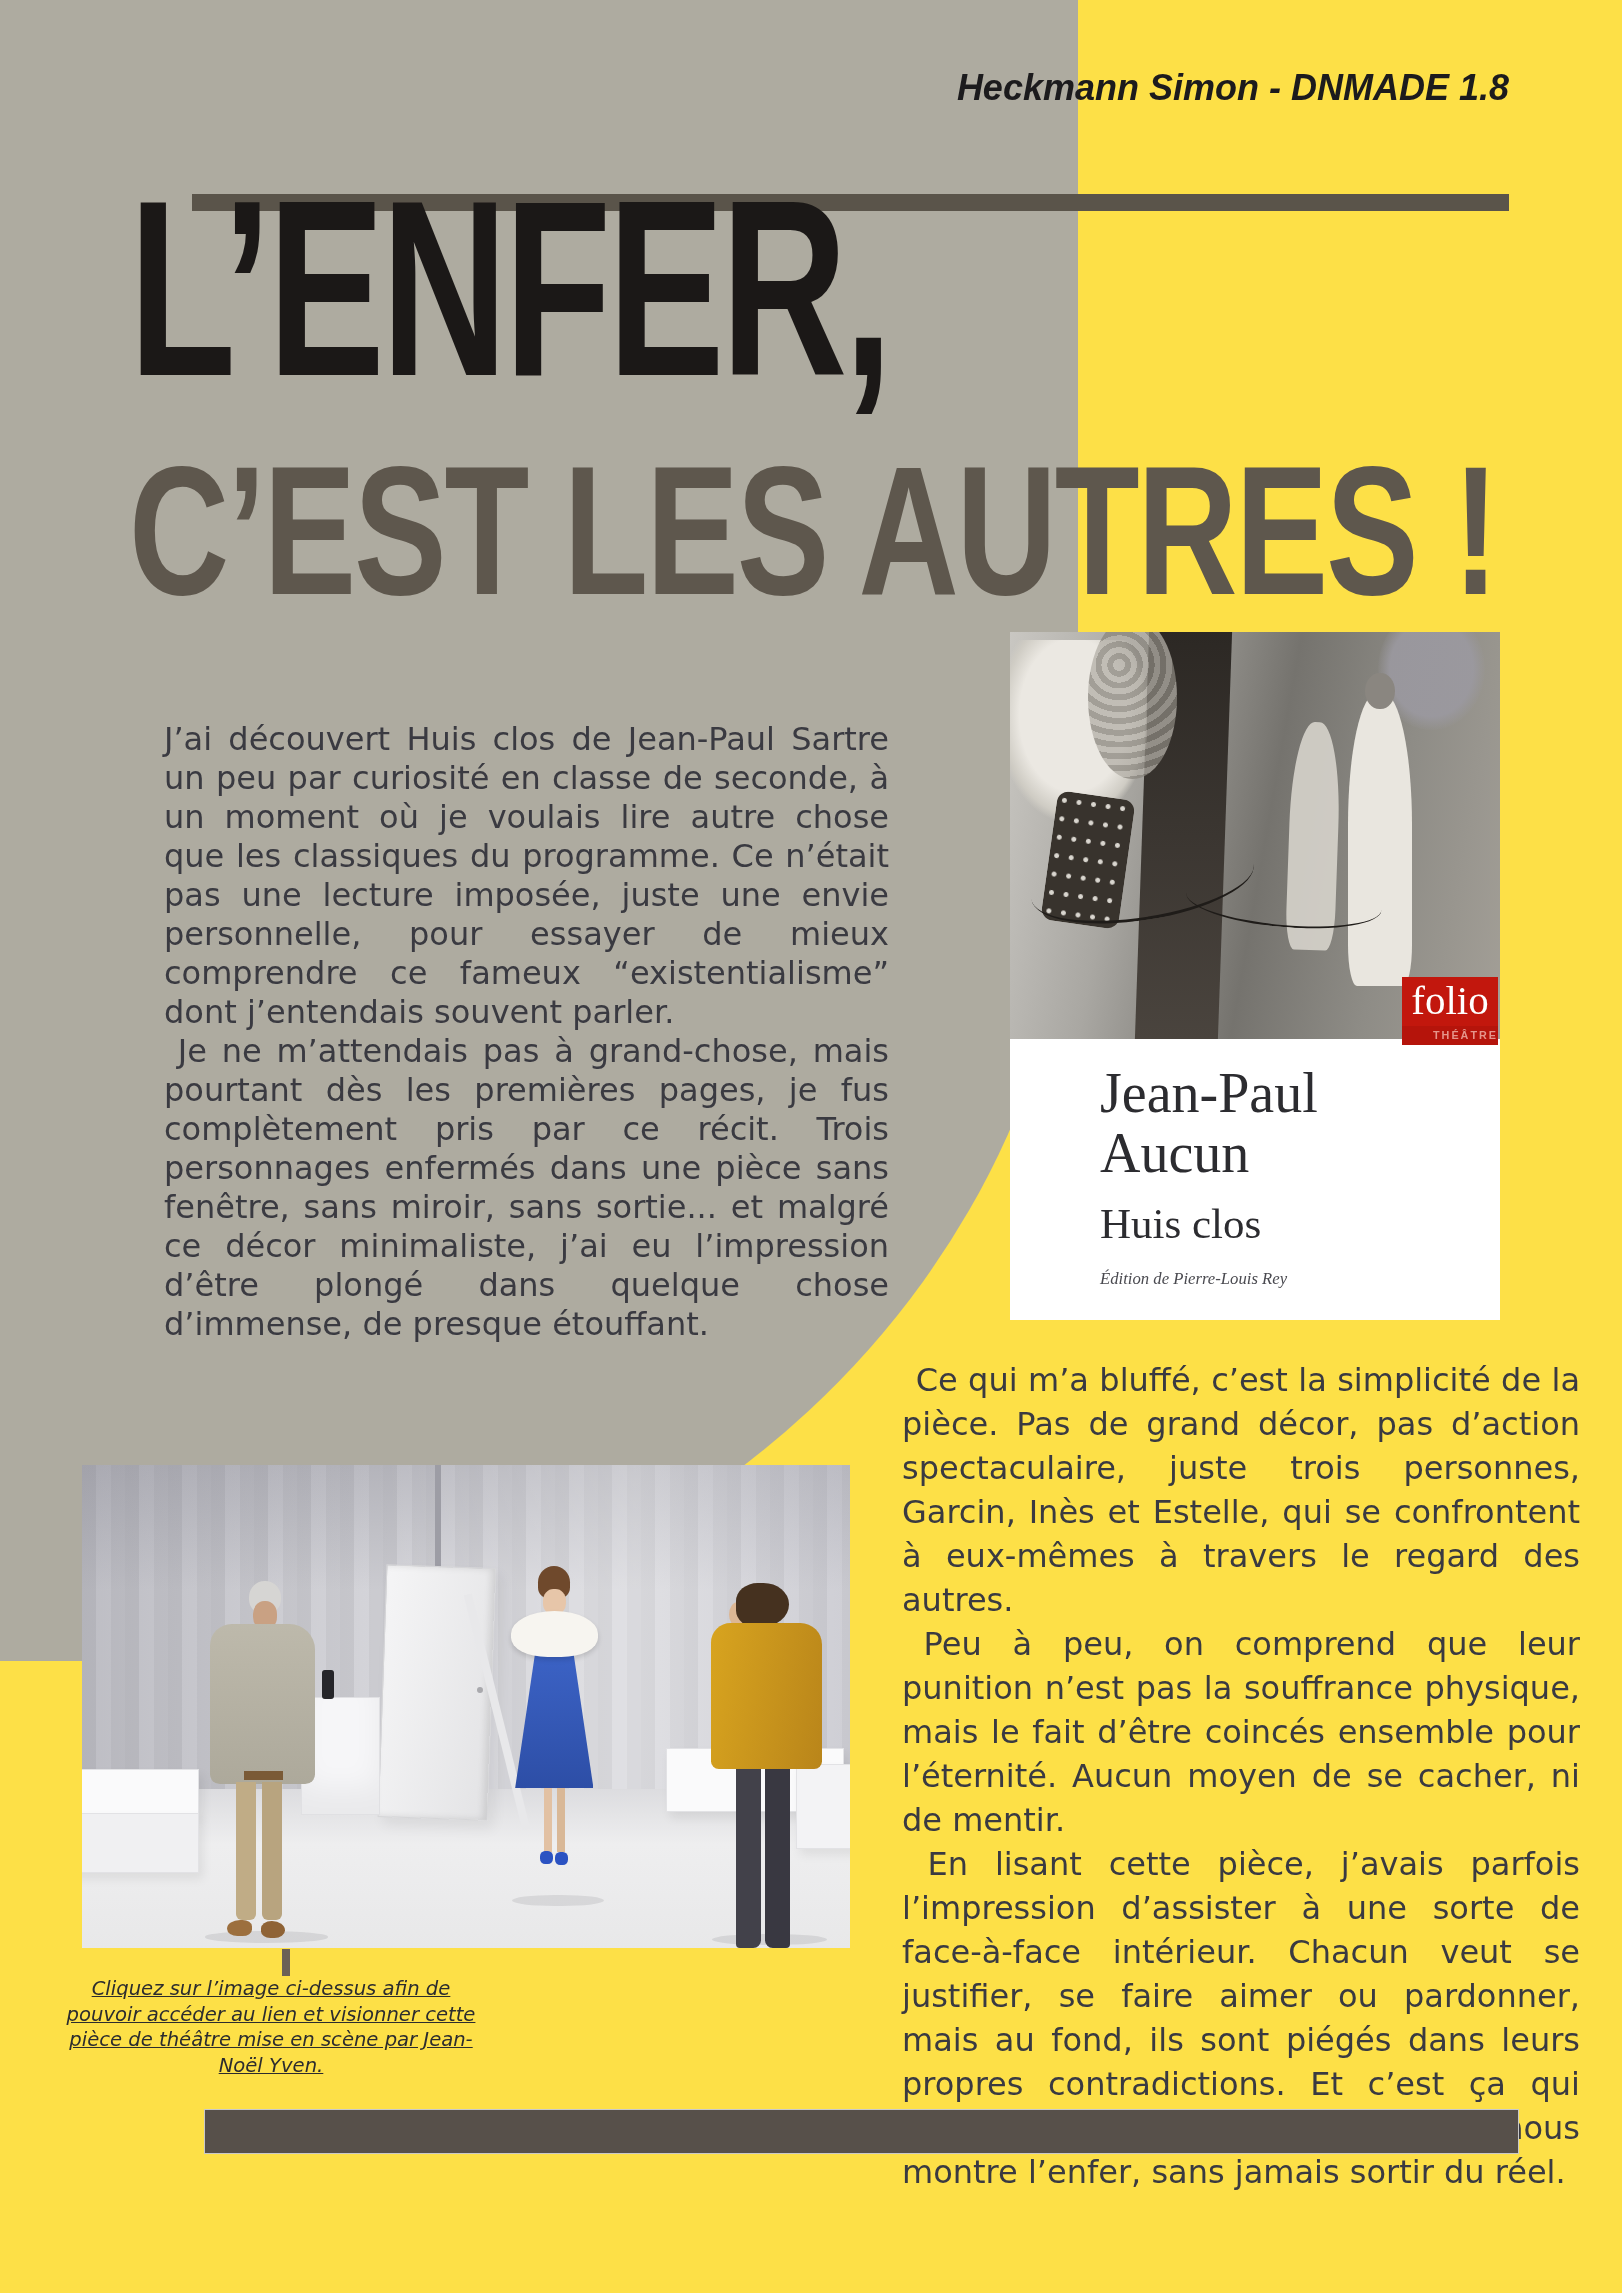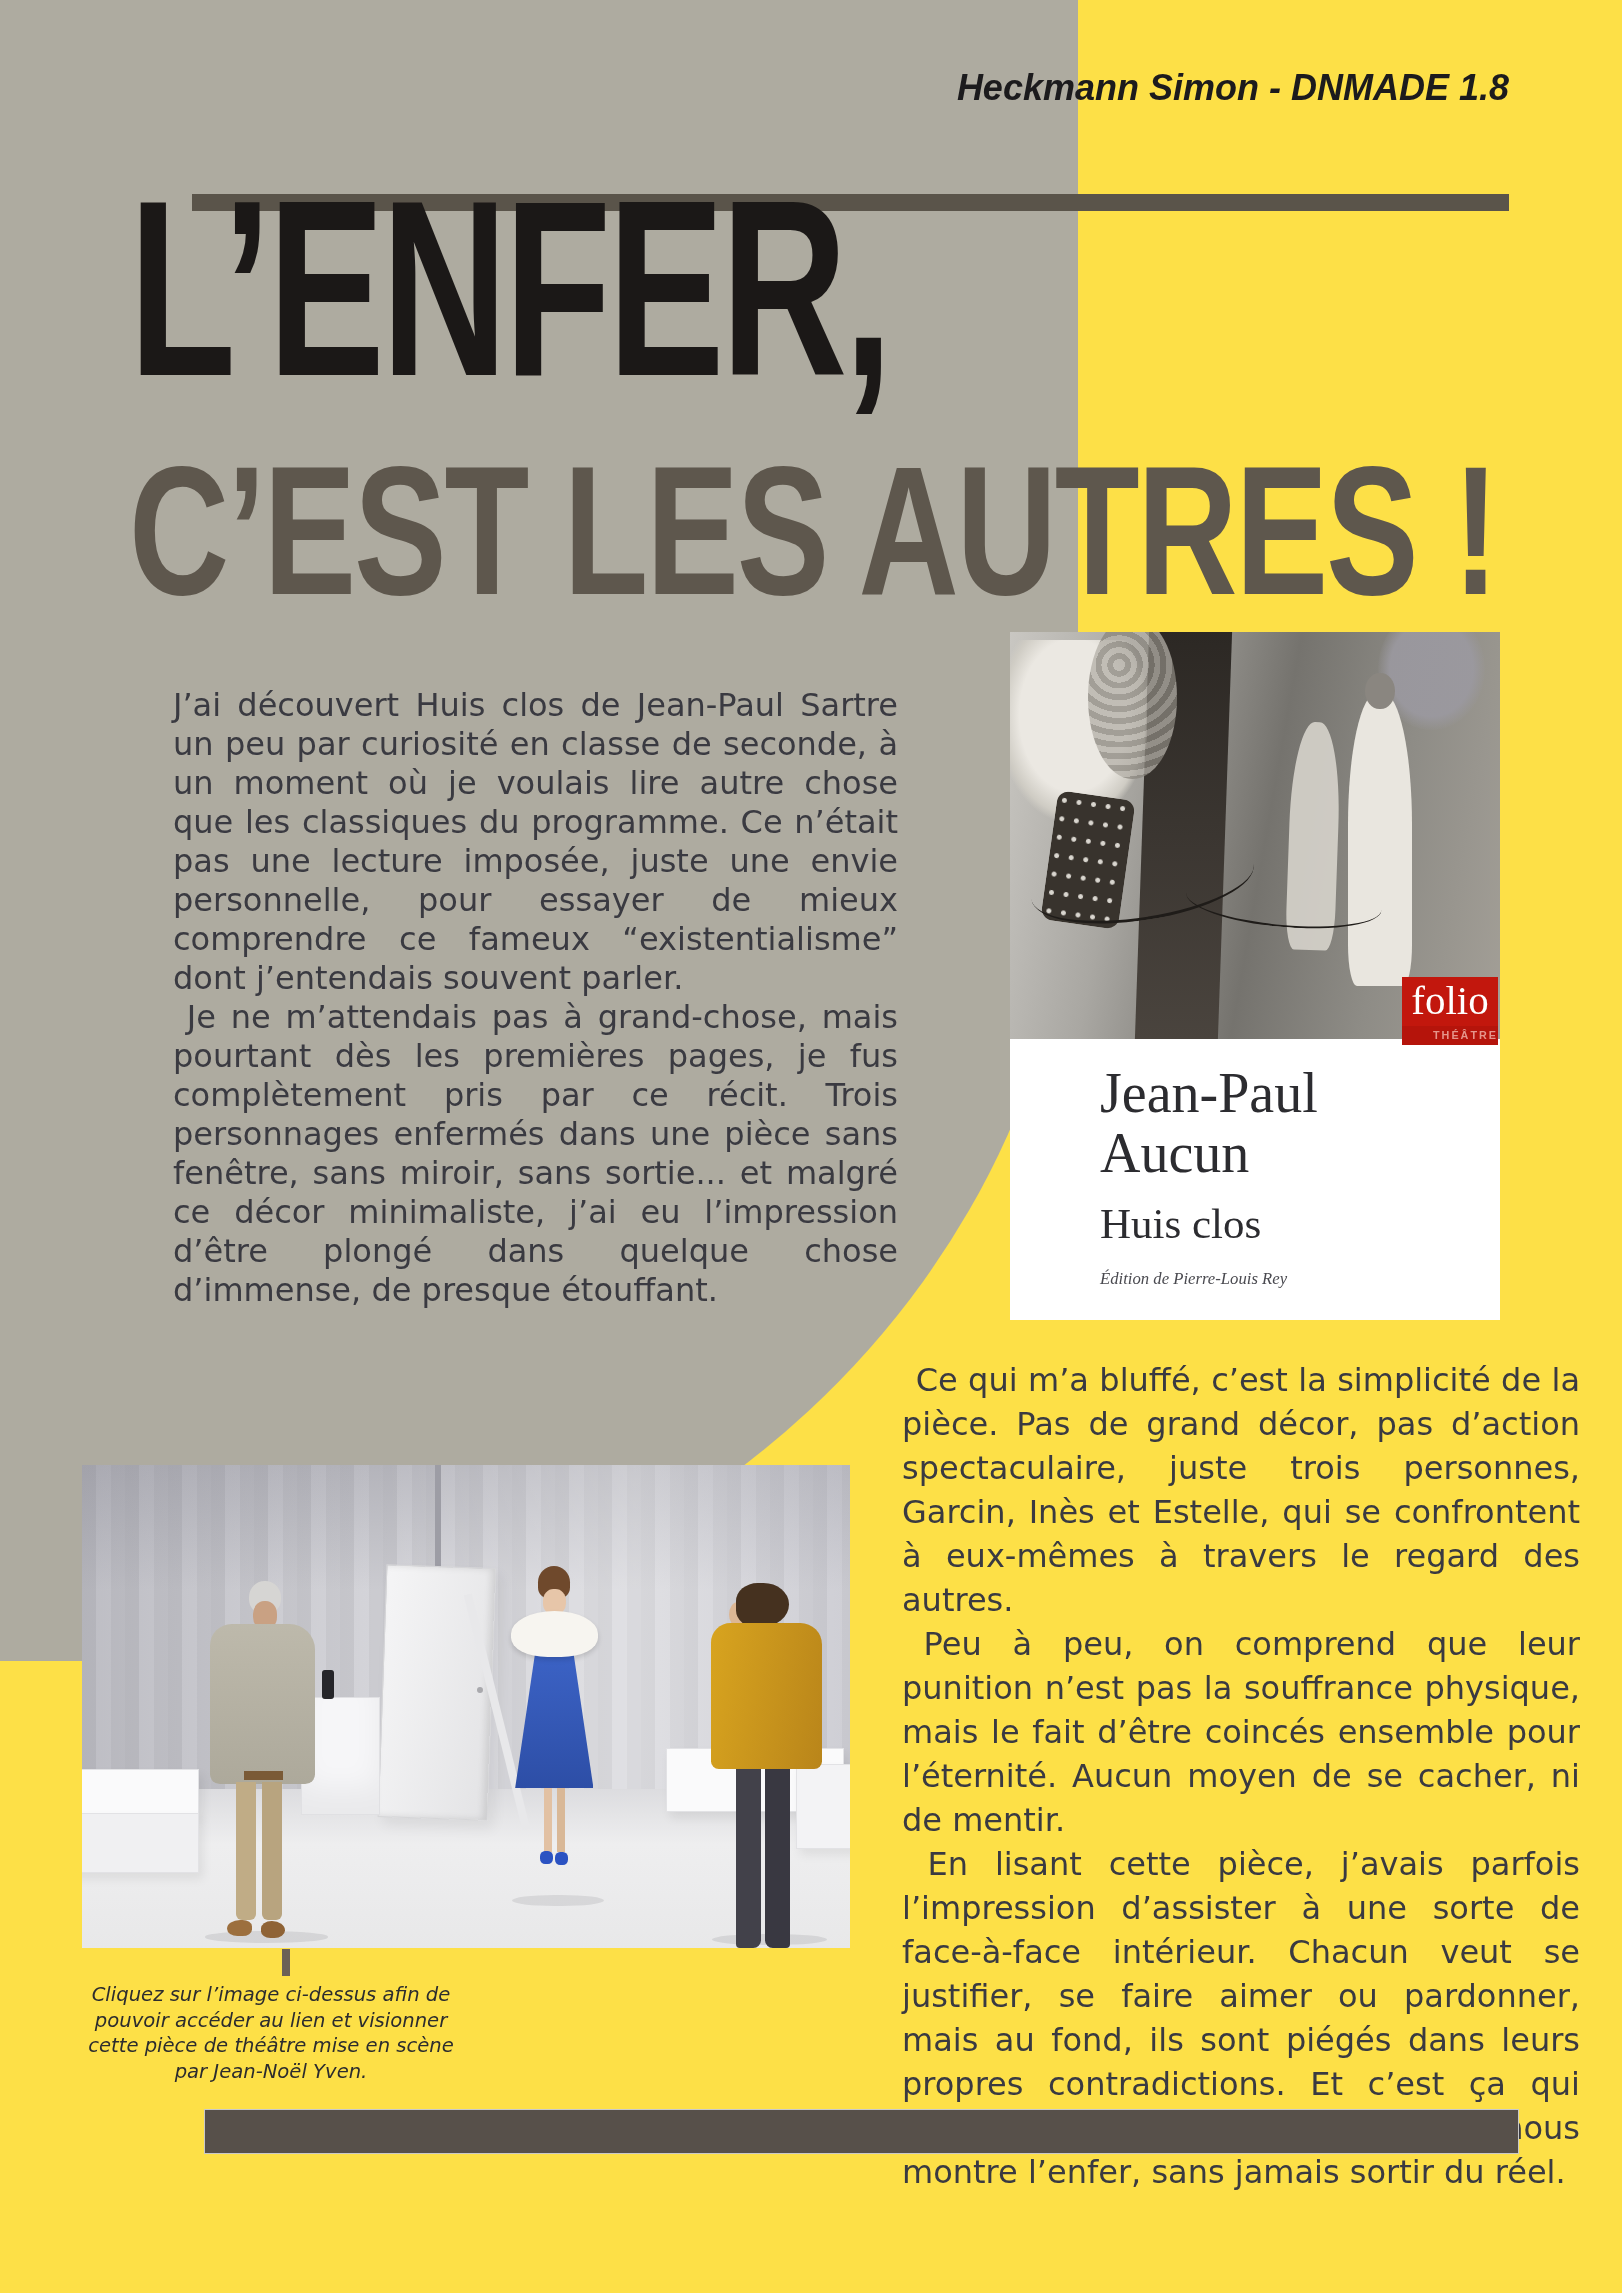--- a/index.html
+++ b/index.html
@@ -13,22 +13,22 @@
           font-style:italic;font-weight:bold;font-size:36px;color:#1c1b1d;letter-spacing:0px;}
   .rule{position:absolute;left:192px;top:194px;width:1317px;height:16.7px;background:#5a544a;}
   
   .t1{position:absolute;left:129px;top:164px;font-family:"Liberation Sans",sans-serif;
       font-weight:bold;font-size:250px;line-height:1;color:#1b1817;white-space:nowrap;
       transform:scaleX(0.70);transform-origin:left top;letter-spacing:-4.9px;}
   .t2{position:absolute;left:129px;top:438px;font-family:"Liberation Sans",sans-serif;
       font-weight:bold;font-size:184px;line-height:1;color:#5e574d;white-space:nowrap;
       transform:scaleX(0.755);transform-origin:left top;letter-spacing:-2.9px;}
   
-  .colL{position:absolute;left:164px;top:686px;width:725px;color:#3a3a41;
-        font-size:32px;line-height:39px;text-align:justify;margin-left:9px;}
+  .colL{position:absolute;left:164px;top:720px;width:725px;color:#3a3a41;
+        font-size:32px;line-height:39px;text-align:justify;}
   .colR{position:absolute;left:902px;top:1358px;width:678px;color:#3a3a41;
         font-size:32px;line-height:44px;text-align:justify;}
   .colL p,.colR p{margin:0;}
   .ind1{text-indent:13.7px;} .ind2{text-indent:21.6px;} .ind3{text-indent:25.5px;}
   
   .cover{position:absolute;left:1010px;top:632px;width:490px;height:688px;background:#fff;}
   .art{position:absolute;left:0;top:0;width:490px;height:407px;overflow:hidden;
        background:linear-gradient(100deg,#c9c7c2 0%,#a9a7a2 25%,#75736e 52%,#8e8c86 75%,#a39f97 100%);}
   .art-slab{position:absolute;left:27%;top:0;width:17%;height:100%;
        background:linear-gradient(180deg,#2c2824,#4a443e);transform:skewX(-2deg);}
@@ -114,21 +114,21 @@
   .ine-face{left:21%;top:5%;width:13%;height:7%;background:#dcb794;border-radius:50%;}
   .ine-top{left:8%;top:11%;width:80%;height:40%;border-radius:19.6px 21.6px 7.8px 7.8px;
        background:linear-gradient(100deg,#d8a41f,#b9851a);}
   .ine-leg1{left:26%;top:50%;width:18%;height:50%;background:#42414a;border-radius:0 0 7.8px 3.9px;}
   .ine-leg2{left:47%;top:50%;width:18%;height:50%;background:#393841;border-radius:0 0 3.9px 7.8px;}
   .ph-shadow{position:absolute;height:2.4%;background:rgba(40,40,50,.10);border-radius:50%;}
   
   .tick{position:absolute;left:282px;top:1949px;width:7.8px;height:26.5px;background:#6b6156;}
   .caption{position:absolute;left:65px;top:1976px;width:412px;text-align:center;
        font-style:italic;font-size:19.6px;line-height:25.5px;color:#2c2c2e;}
-  .caption p{margin:6px;}
+  .caption p{margin:0;text-decoration:underline;}
   
   .bar{position:absolute;left:204px;top:2109px;width:1313px;height:43px;background:#57504a;
        border:1px solid #c9c9c9;}
 </style>
 </head>
 <body>
 
 <div class="page">
 
   <div class="blob"></div>

